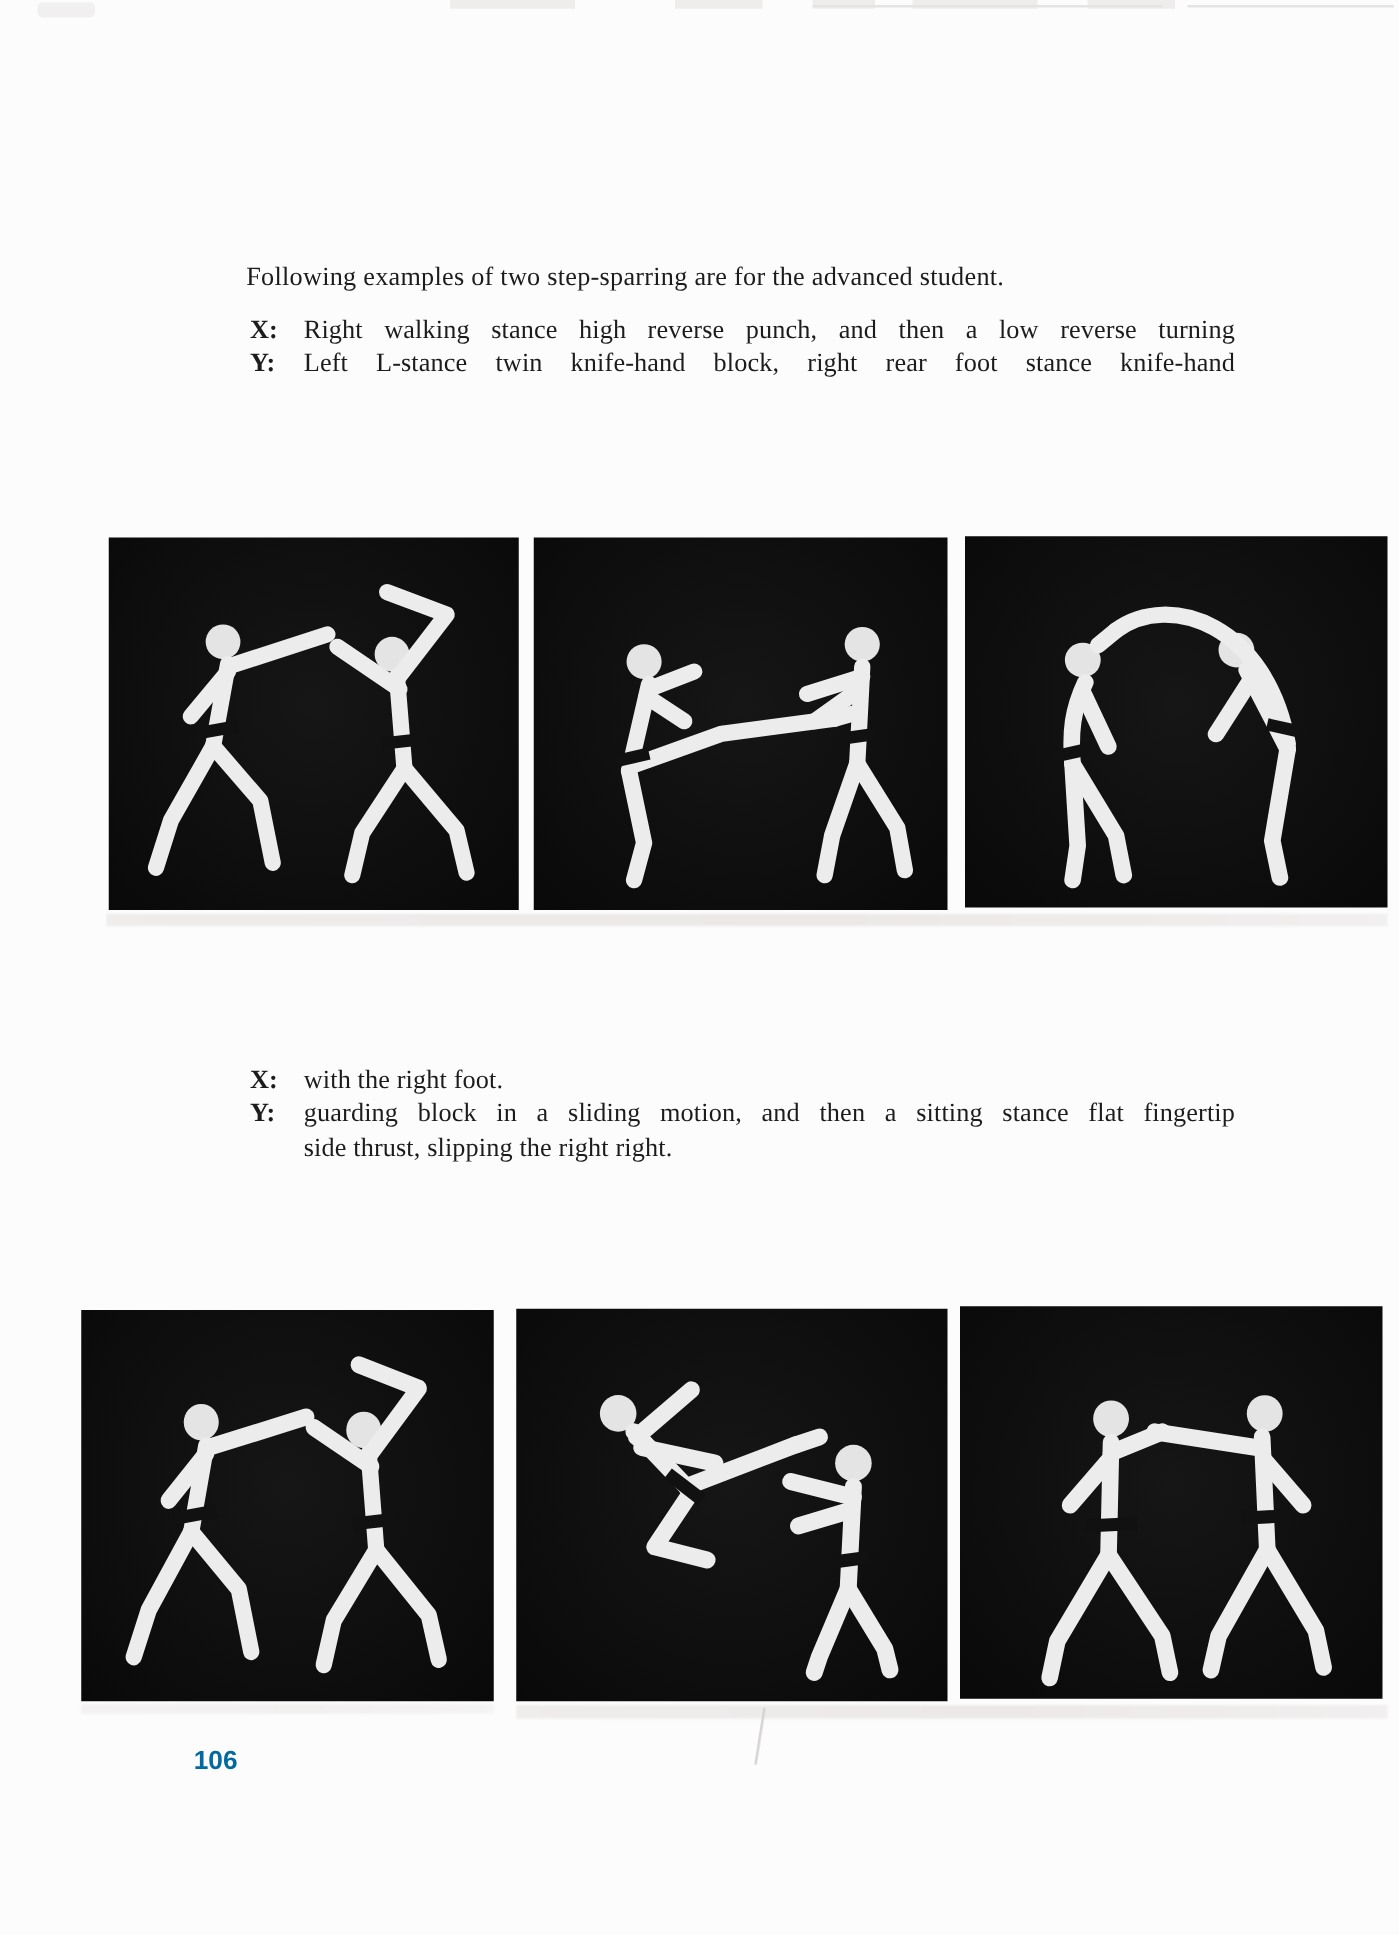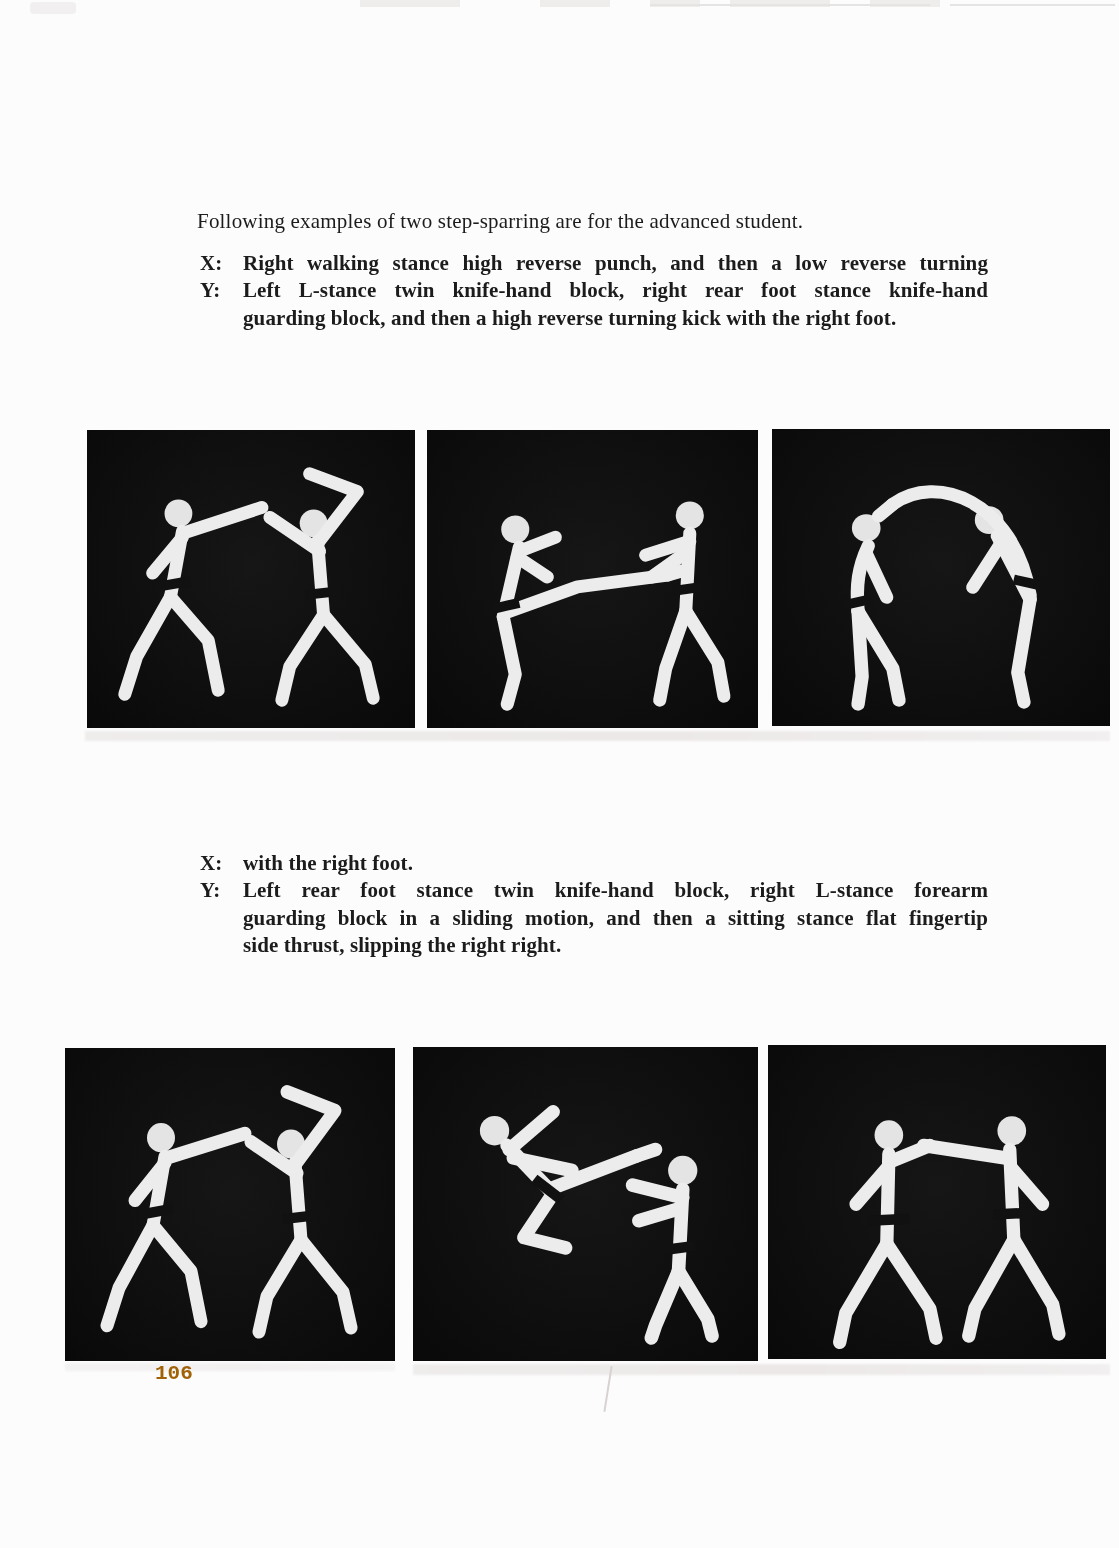--- a/index.html
+++ b/index.html
@@ -14,36 +14,36 @@
   .top-line{position:absolute;top:4px;height:2px;background:#e6e3e3;}
   .left-smudge{position:absolute;left:30px;top:2px;width:46px;height:12px;background:#f1efef;border-radius:4px;}
 
   .intro{
     position:absolute;left:197px;top:187px;width:790px;
     font-size:21px;line-height:27px;letter-spacing:0.2px;
   }
   .list-block{position:absolute;width:788px;font-size:21px;line-height:27.4px;}
   .list-item{position:relative;padding-left:43px;}
   .list-item .label{position:absolute;left:0;top:0;font-weight:bold;}
-  .line{text-align:justify;text-align-last:justify;letter-spacing:0.1px;font-weight:bold;}
+  .line{text-align:justify;text-align-last:justify;letter-spacing:0.1px;}
   .line.last{text-align-last:left;}
 
   .photo{
     position:absolute;background:#0e0e0e;
     background:radial-gradient(ellipse at 50% 45%, #161616 0%, #0d0d0d 70%, #090909 100%);
   }
   .photo svg{display:block;width:100%;height:100%;}
 
   .ghost-band{position:absolute;background:linear-gradient(90deg,#ece9e9,#e9e4e4 55%,#efecec);opacity:.8;filter:blur(1px);}
   .ghost-curve{position:absolute;width:2px;background:#d8d2d2;transform:rotate(9deg);filter:blur(.5px);}
 
   .page-number{
-    position:absolute;left:155px;top:1362px;
-    font-family:Liberation Mono, monospace;
-    font-weight:bold;font-size:21px;color:#a16207;
+    position:absolute;left:155px;top:1397px;
+    font-family:Liberation Sans, sans-serif;
+    font-weight:bold;font-size:21px;color:#0369a1;
   }
   .fig{stroke:#ececec;stroke-width:13;stroke-linecap:round;stroke-linejoin:round;fill:none;}
   .belt{stroke:#111;stroke-width:10;stroke-linecap:butt;}
   .head{fill:#e4e4e4;stroke:none;}
 </style>
 </head>
 <body>
 
 <div>
   <div class="left-smudge"></div>
@@ -59,21 +59,20 @@
 <p class="intro">Following examples of two step-sparring are for the advanced student.</p>
 
 <div class="list-block" style="left:200px;top:250px;">
   <div class="list-item">
     <span class="label">X:</span>
     <div class="line">Right walking stance high reverse punch, and then a low reverse turning</div>
   </div>
   <div class="list-item">
     <span class="label">Y:</span>
     <div class="line">Left L-stance twin knife-hand block, right rear foot stance knife-hand</div>
-    <div class="line last">guarding block, and then a high reverse turning kick with the right foot.</div>
   </div>
 </div>
 
 <div class="photo" style="left:87px;top:430px;width:328px;height:298px;" role="img" aria-label="X attacks with a right walking stance high reverse punch while Y blocks with a left L-stance twin knife-hand block">
   <svg viewBox="0 0 330 300" preserveAspectRatio="none">
 
     <circle class="head" cx="92" cy="84" r="14"></circle>
     <path class="fig" d="M96,102 L84,168"></path>
     <path class="fig" d="M96,104 L176,78"></path>
     <path class="fig" d="M96,108 L66,144"></path>
@@ -135,21 +134,20 @@
 
 <div class="ghost-band" style="left:85px;top:731px;width:1025px;height:10px;"></div>
 
 <div class="list-block" style="left:200px;top:850px;">
   <div class="list-item">
     <span class="label">X:</span>
     <div class="line last">with the right foot.</div>
   </div>
   <div class="list-item">
     <span class="label">Y:</span>
-    <div class="line">Left rear foot stance twin knife-hand block, right L-stance forearm</div>
     <div class="line">guarding block in a sliding motion, and then a sitting stance flat fingertip</div>
     <div class="line last">side thrust, slipping the right right.</div>
   </div>
 </div>
 
 <div class="photo" style="left:65px;top:1048px;width:330px;height:313px;" role="img" aria-label="X attacks with a left L-stance high reverse punch while Y blocks with a left rear foot stance twin knife-hand block">
   <svg viewBox="0 0 330 300" preserveAspectRatio="none">
 
     <circle class="head" cx="96" cy="86" r="14"></circle>
     <path class="fig" d="M100,104 L88,170"></path>

